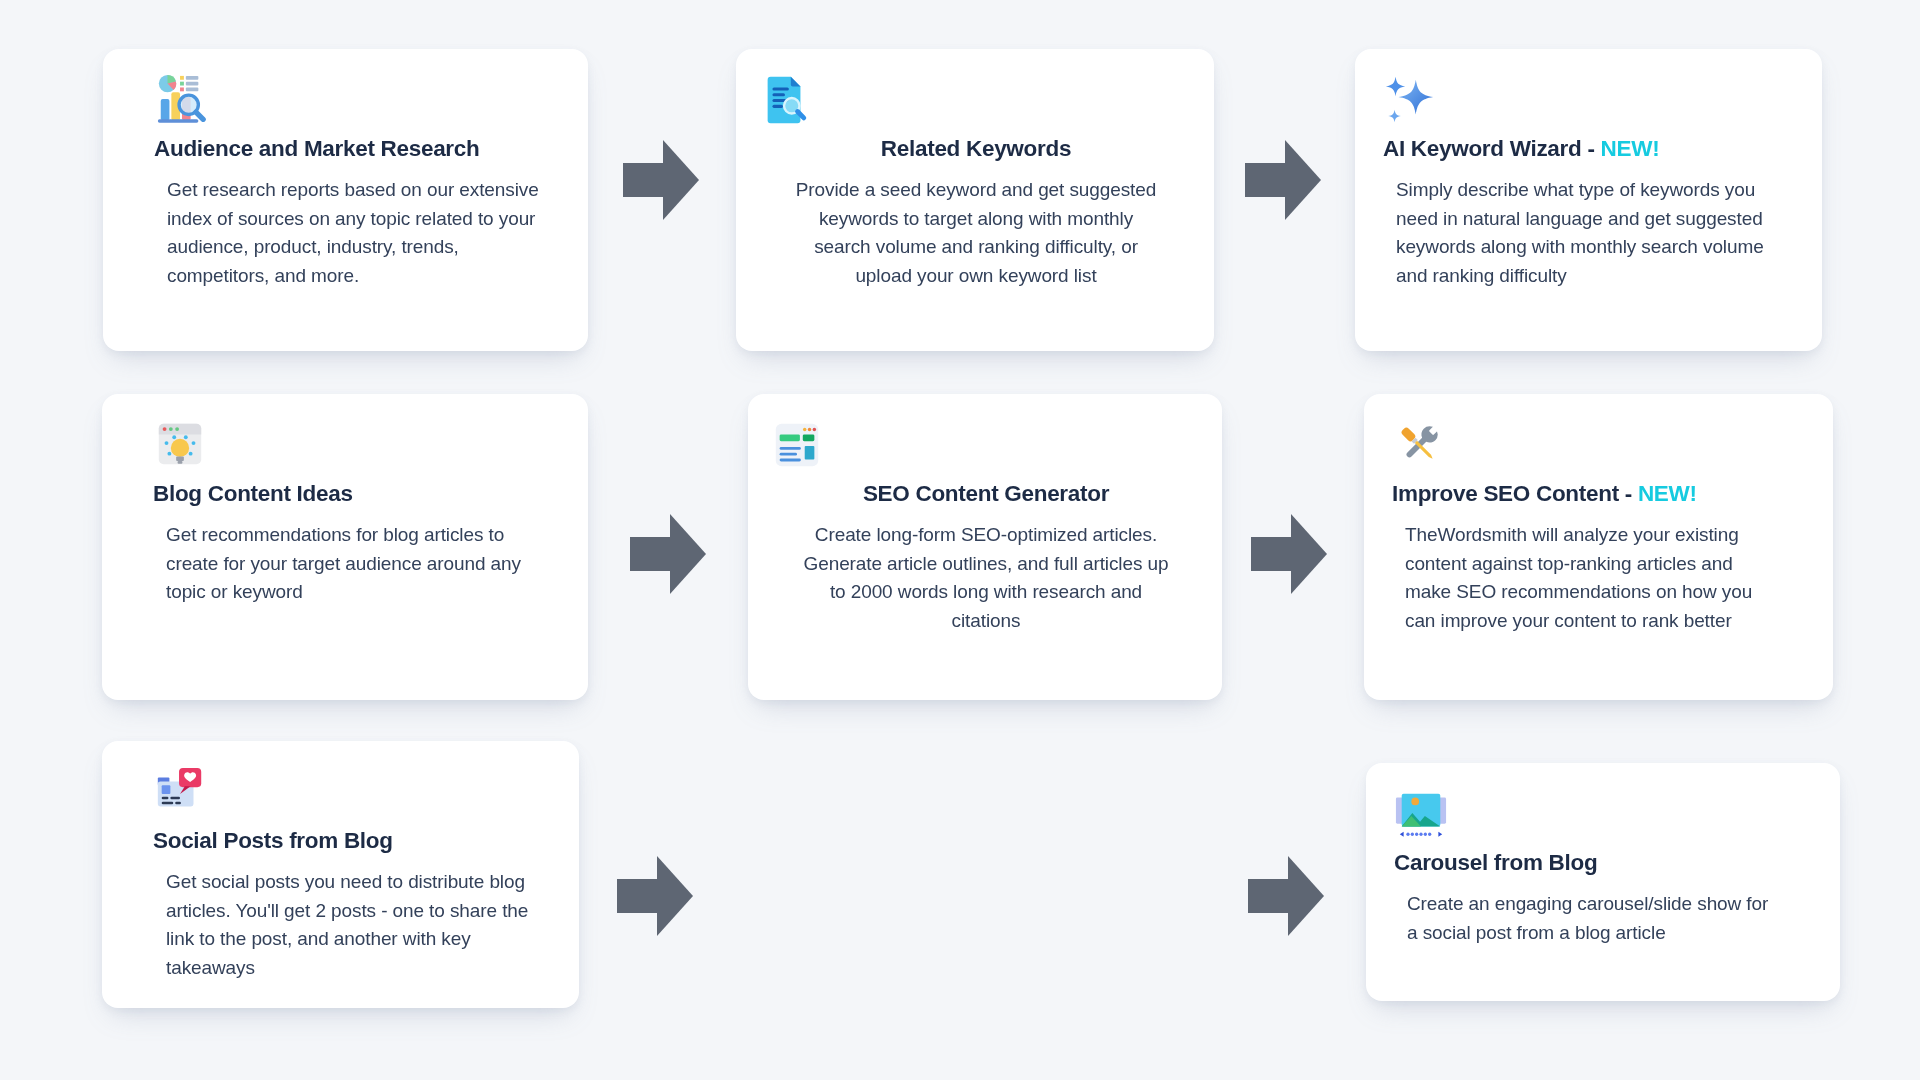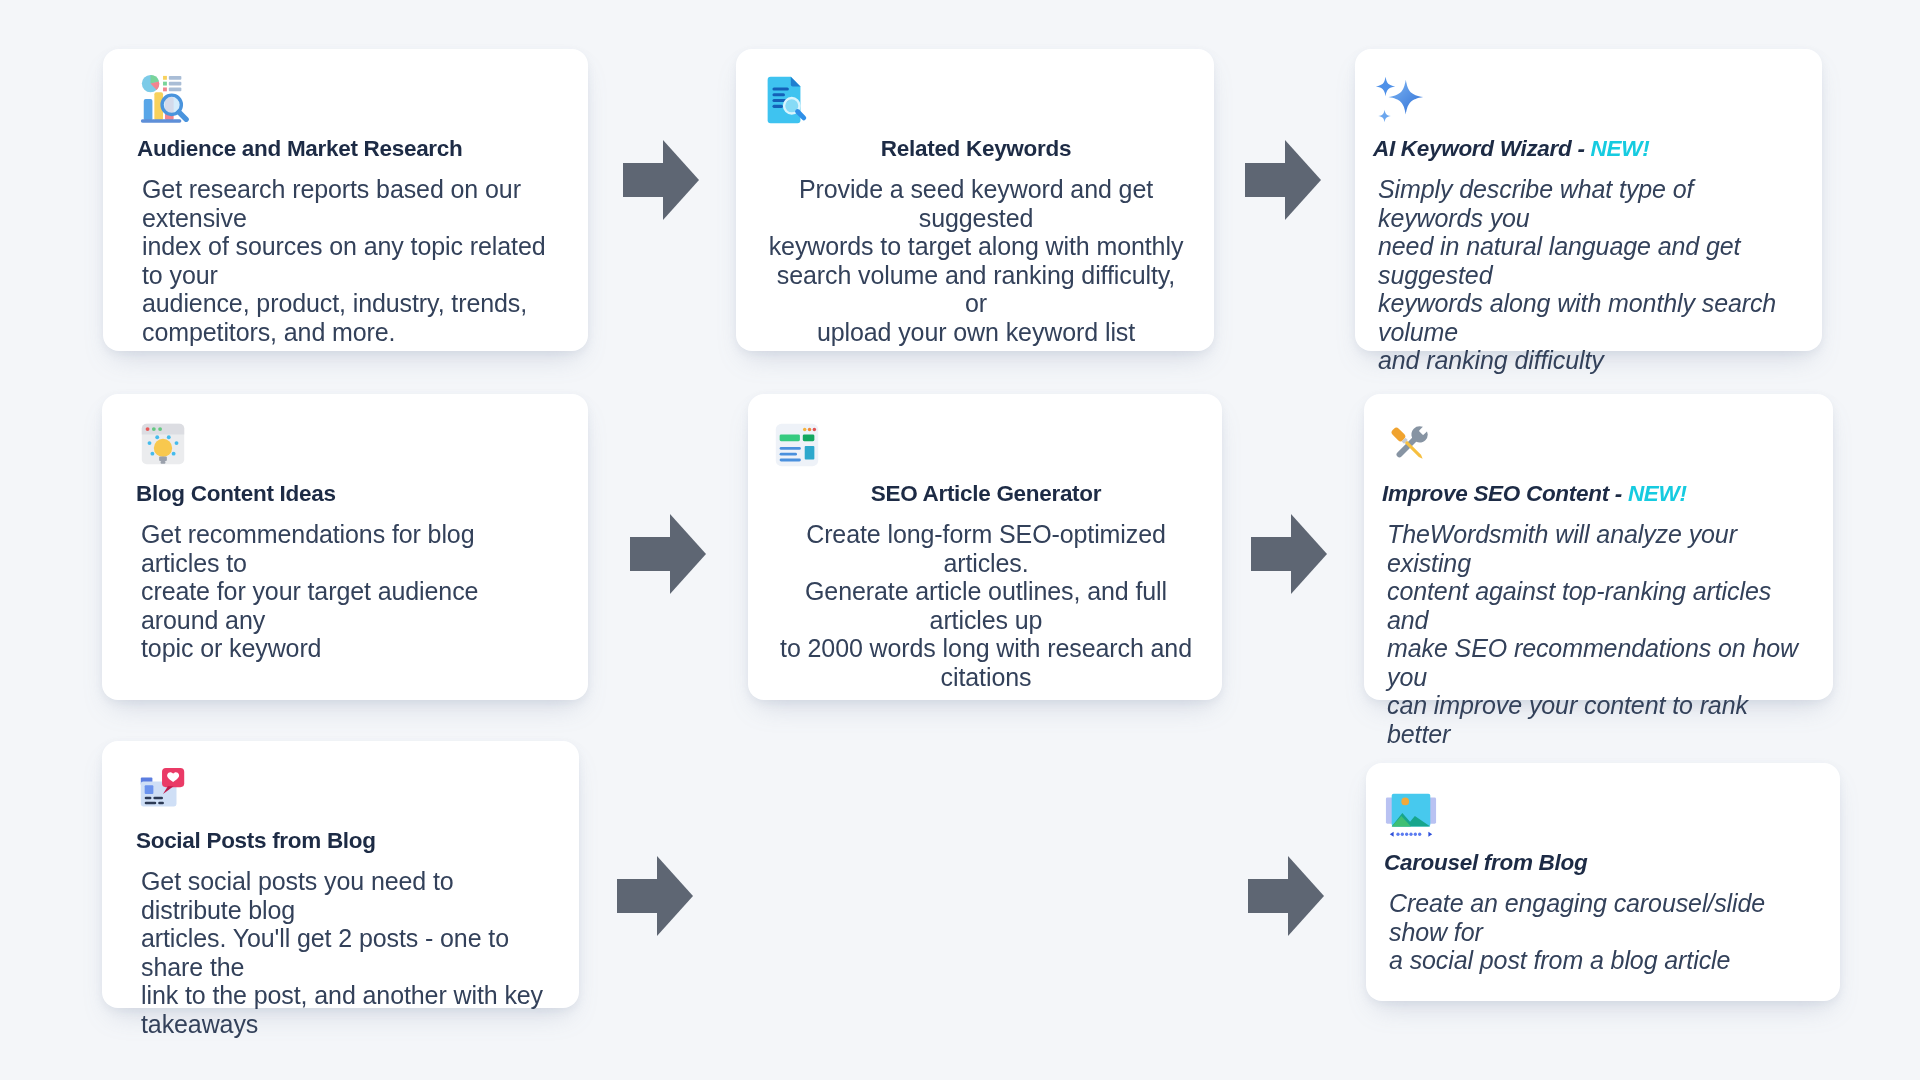--- a/index.html
+++ b/index.html
@@ -10,26 +10,26 @@
     box-sizing:border-box;padding-top:24px;
   }
   .card .icon{width:54px;height:54px;margin-bottom:8px;}
   .card .icon svg{width:54px;height:54px;display:block;}
   .card h2{
     margin:0 0 12px 0;font-size:22.5px;font-weight:700;color:#1d2b45;
     letter-spacing:-0.3px;line-height:28px;
   }
   .card h2 .new{color:#16cbe0;}
   .card p{
-    margin:5px;font-size:25px;line-height:28.5px;color:#33415a;
+    margin:13px;font-size:19px;line-height:28.5px;color:#33415a;
     white-space:pre-line;letter-spacing:-0.1px;
   }
-  .pad1{padding-left:34px;padding-right:30px;}
+  .pad1{padding-left:51px;padding-right:30px;}
   .pad2{padding-left:22px;padding-right:20px;text-align:center;}
-  .pad3{padding-left:18px;padding-right:22px;font-style:italic;}
+  .pad3{padding-left:28px;padding-right:22px;}
   .arrow{position:absolute;width:76px;height:80px;}
   .arrow .stem{position:absolute;left:0;top:23px;width:41px;height:34px;background:#5e6673;}
   .arrow .head{
     position:absolute;left:40px;top:0;width:0;height:0;
     border-top:40px solid transparent;border-bottom:40px solid transparent;
     border-left:36px solid #5e6673;
   }
 </style>
 </head>
 <body>
@@ -152,21 +152,21 @@
           <circle cx="41" cy="12" r="1.8" fill="#ef8a3a"></circle>
           <circle cx="46" cy="12" r="1.8" fill="#e05252"></circle>
         <rect x="10" y="17" width="21" height="7" rx="1.5" fill="#35cb80"></rect>
         <rect x="34" y="17" width="12" height="7" rx="1.5" fill="#13a860"></rect>
         <rect x="10" y="30" width="22" height="3" rx="1.5" fill="#4a90dd"></rect>
         <rect x="10" y="36" width="18" height="3" rx="1.5" fill="#4a90dd"></rect>
         <rect x="10" y="42" width="22" height="3" rx="1.5" fill="#4a90dd"></rect>
         <rect x="36" y="29" width="10" height="14" rx="1" fill="#2da8cc"></rect>
       </svg>
     </div>
-    <h2><span>SEO Article Generator</span></h2>
+    <h2><span>SEO Content Generator</span></h2>
     <p>Create long-form SEO-optimized articles.
 Generate article outlines, and full articles up
 to 2000 words long with research and
 citations</p>
   </div>
 
   <div class="arrow" style="left:1251px;top:514px">
       <span class="stem"></span>
       <span class="head"></span>
     </div>

